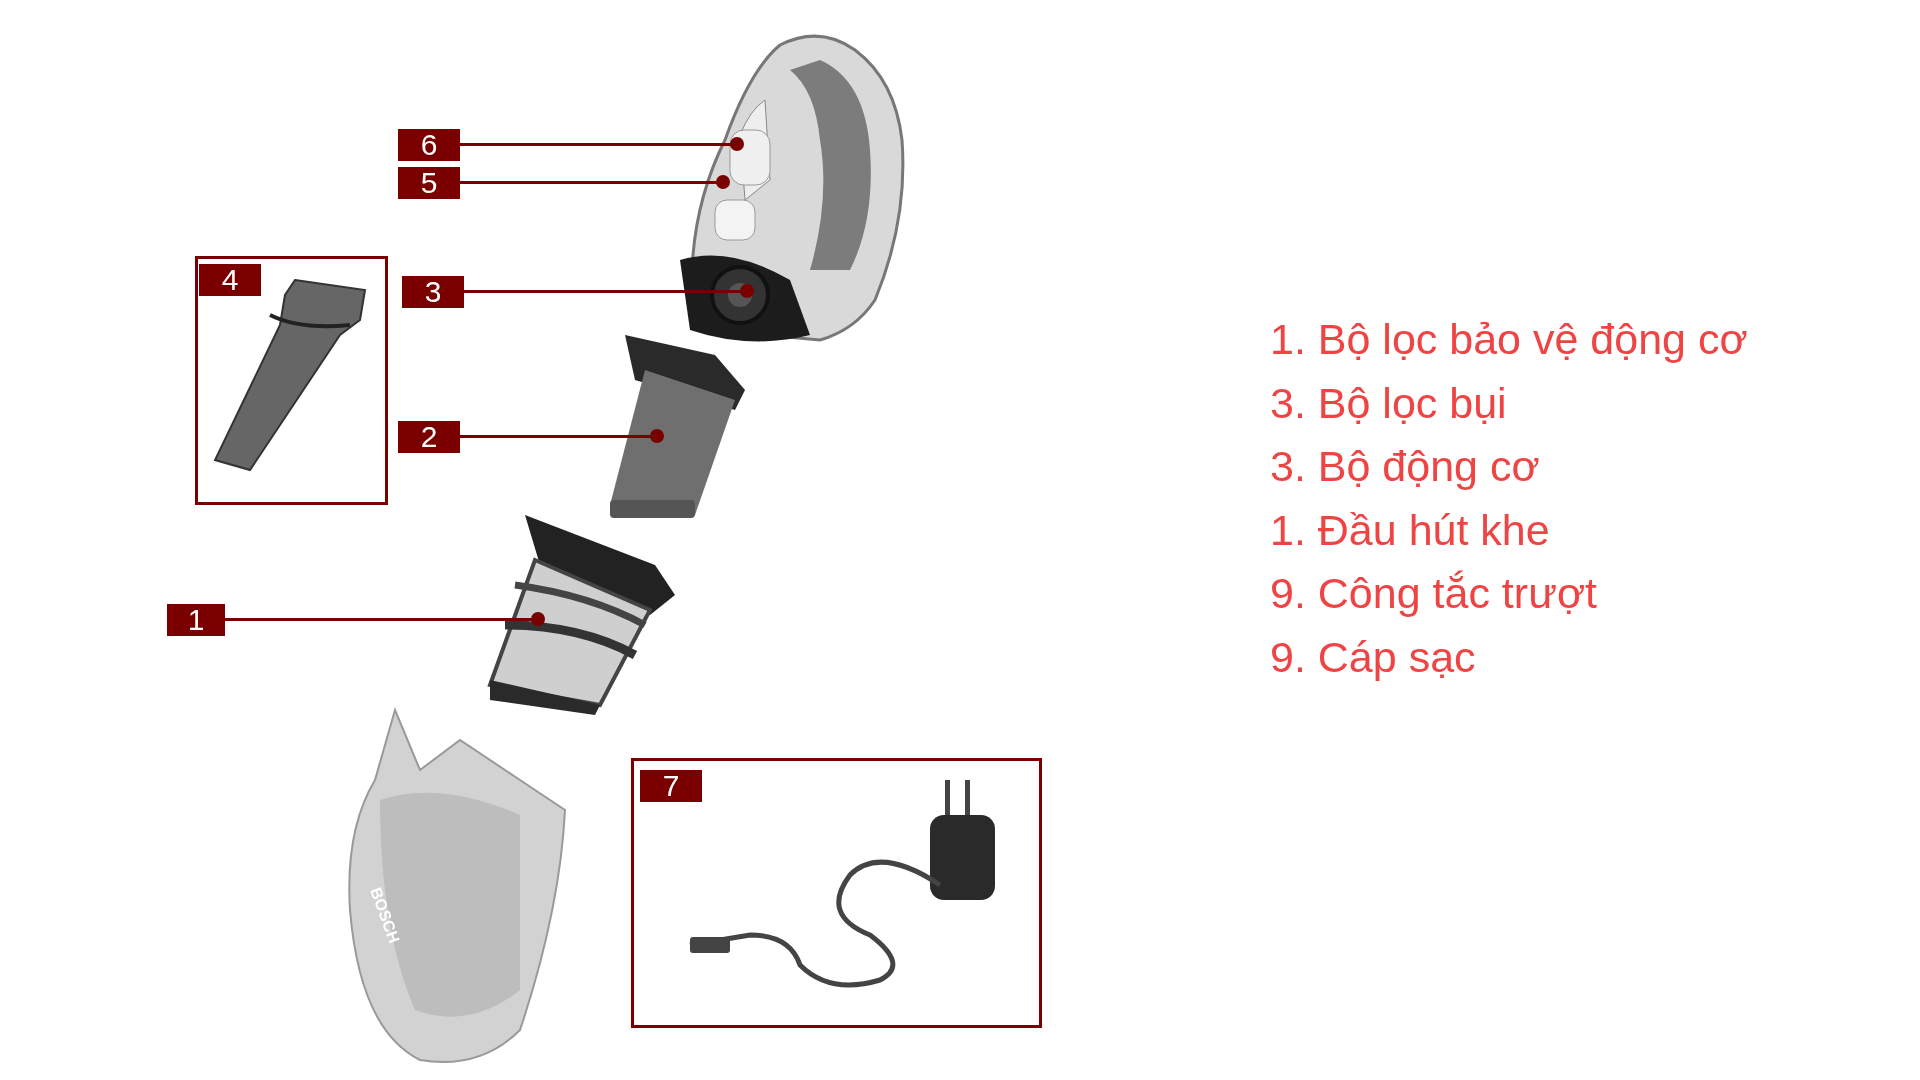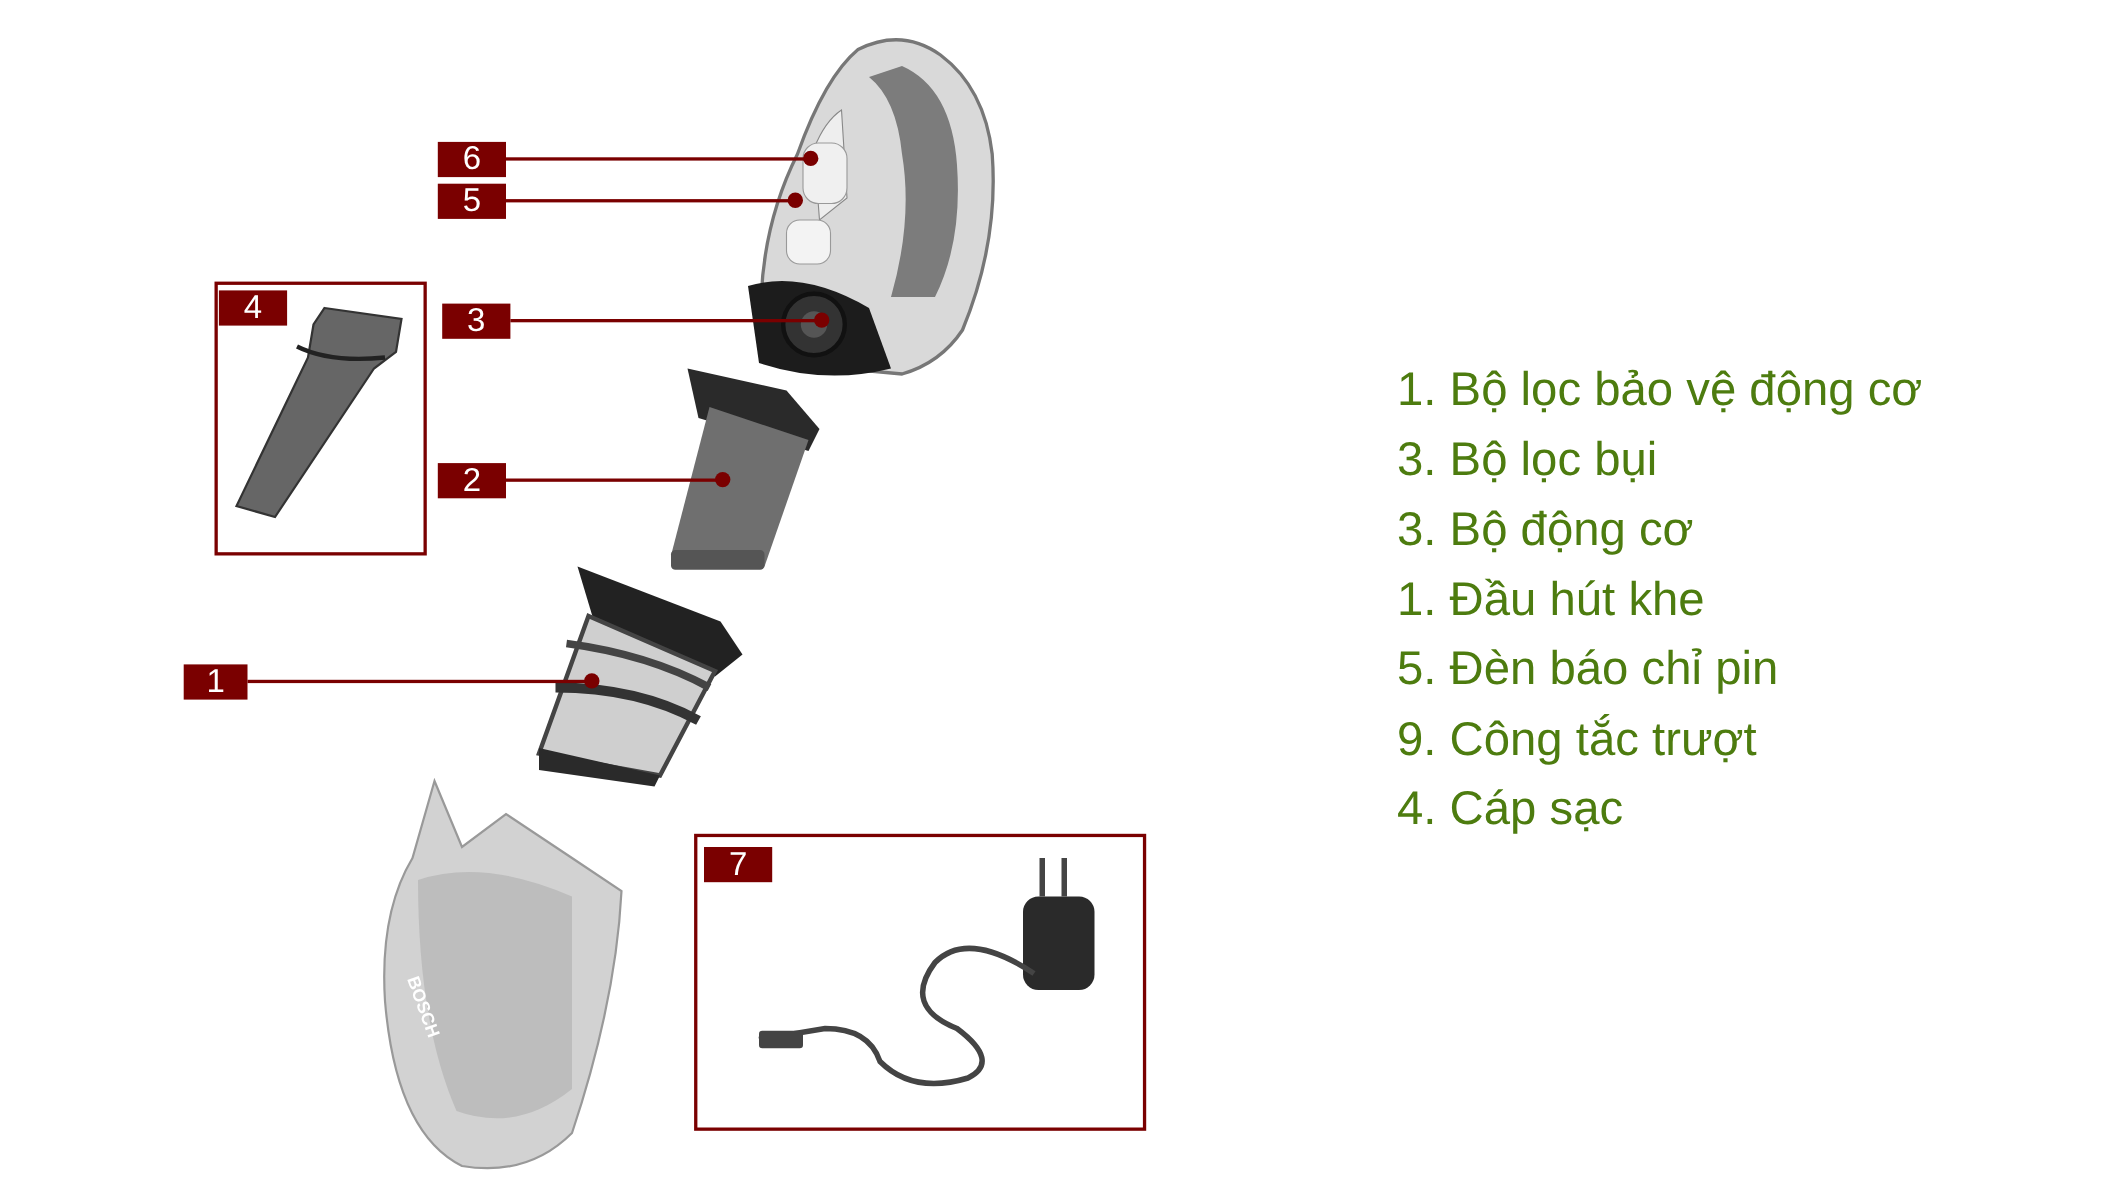--- a/index.html
+++ b/index.html
@@ -1,21 +1,21 @@
 <!DOCTYPE html>
 <html><head>
 <meta charset="utf-8">
 <style>
   html,body{margin:0;padding:0;background:#fff;}
   body{width:1920px;height:1080px;position:relative;overflow:hidden;font-family:"Liberation Sans",sans-serif;}
   .label{position:absolute;background:#7a0000;color:#fff;font-size:30px;text-align:center;line-height:32px;height:32px;width:62px;}
   .leader{position:absolute;height:3px;background:#7a0000;}
   .dot{position:absolute;width:14px;height:14px;border-radius:50%;background:#7a0000;}
   .frame{position:absolute;border:3px solid #7a0000;box-sizing:border-box;}
-  .legend{position:absolute;left:1270px;top:323px;color:#4d7c0f;font-size:43px;line-height:63.5px;}
+  .legend{position:absolute;left:1270px;top:308px;color:#ef4444;font-size:43px;line-height:63.5px;}
   .legend-item{white-space:nowrap;}
   svg.part{position:absolute;overflow:visible;}
 </style>
 </head>
 <body>
 
 <svg class="part" style="left:670px;top:30px;" width="260" height="320" viewBox="0 0 260 320">
   <path d="M110 15 Q150 -5 185 20 Q225 50 232 110 Q238 190 205 270 Q185 300 150 310 L40 300 Q20 280 22 240 Q25 170 55 110 Q80 40 110 15 Z" fill="#d9d9d9" stroke="#777" stroke-width="3"></path>
   <path d="M150 30 Q195 50 200 120 Q205 190 180 240 L140 240 Q160 170 150 110 Q145 60 120 40 Z" fill="#7c7c7c"></path>
   <path d="M70 105 Q80 80 95 70 L100 150 L75 170 Z" fill="#eee" stroke="#888"></path>
@@ -83,16 +83,15 @@
 <div class="leader" style="left:225px;top:618px;width:312px;"></div>
 <div class="dot" style="left:531px;top:612px;"></div>
 
 <div class="label" style="left:640px;top:770px;">7</div>
 
 <div class="legend">
   <div class="legend-item">1. Bộ lọc bảo vệ động cơ</div>
   <div class="legend-item">3. Bộ lọc bụi</div>
   <div class="legend-item">3. Bộ động cơ</div>
   <div class="legend-item">1. Đầu hút khe</div>
-  <div class="legend-item">5. Đèn báo chỉ pin</div>
   <div class="legend-item">9. Công tắc trượt</div>
-  <div class="legend-item">4. Cáp sạc</div>
+  <div class="legend-item">9. Cáp sạc</div>
 </div>
 
 </body></html>

